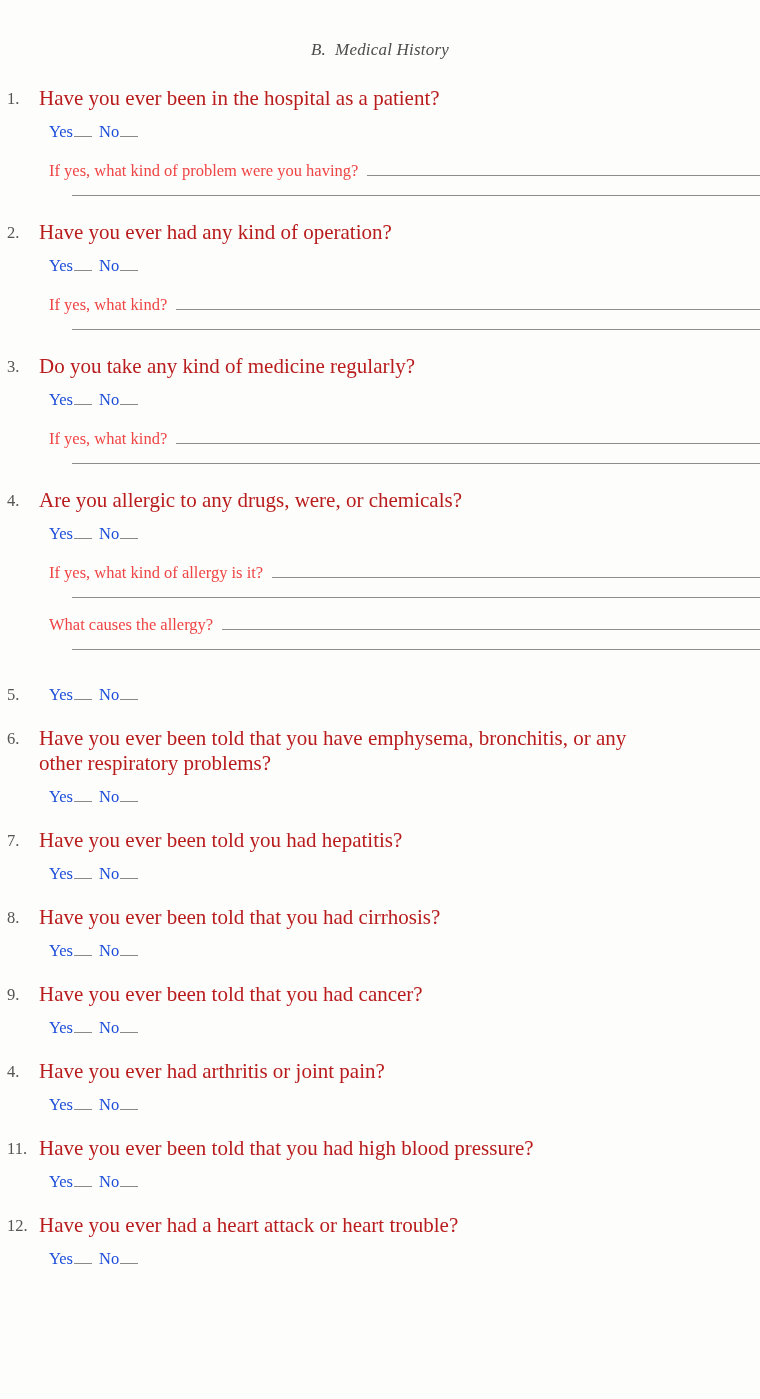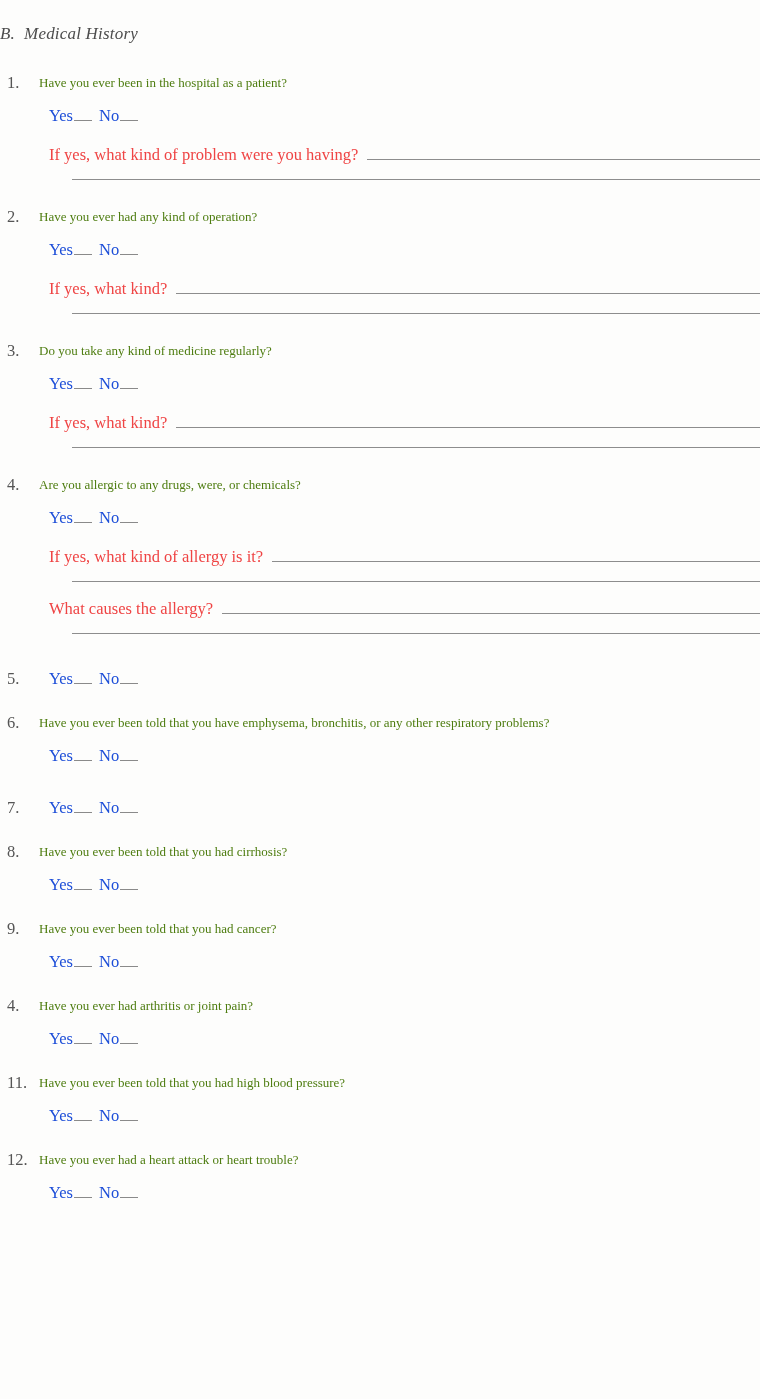--- a/index.html
+++ b/index.html
@@ -19,26 +19,27 @@
     position: relative;
     width: 760px;
     height: 1399px;
     box-sizing: border-box;
     padding: 0;
     background: #fdfdfc;
   }
 
   
   .section-title {
+    text-align: center;
     font-style: italic;
     font-size: 17px;
     color: #4d4d4d;
     letter-spacing: 0.2px;
     padding-top: 24px;
-    margin: 0;
+    margin: 16px;
     font-weight: normal;
   }
   .section-title .letter {
     margin-right: 9px;
   }
 
   
   .questions {
     margin: 0;
     padding: 0;
@@ -56,23 +57,23 @@
     left: 0;
     top: 0;
     width: 28px;
     font-size: 16.5px;
     line-height: 25px;
     color: #555555;
     text-align: left;
     white-space: nowrap;
   }
   .q-text {
-    font-size: 13px;
-    line-height: 25px;
-    color: #4d7c0f;
+    font-size: 21px;
+    line-height: 25px;
+    color: #b91c1c;
     display: block;
     max-width: 620px;
   }
 
   
   .yesno {
     font-size: 16.5px;
     line-height: 25px;
     color: #1d4ed8;
     margin-left: 10px;
@@ -185,20 +186,21 @@
       </div>
       <div class="gap-md"></div>
       <div class="q">
         <span class="q-num">6.</span>
         <span class="q-text">Have you ever been told that you have emphysema, bronchitis, or any other respiratory problems?</span>
         <div class="yesno"><span>Yes</span><span class="blank"></span><span>No</span><span class="blank"></span></div>
       </div>
       <div class="gap-md"></div>
       <div class="q">
         <span class="q-num">7.</span>
+        <span class="q-text">Have you ever been told you had hepatitis?</span>
         <div class="yesno"><span>Yes</span><span class="blank"></span><span>No</span><span class="blank"></span></div>
       </div>
       <div class="gap-md"></div>
       <div class="q">
         <span class="q-num">8.</span>
         <span class="q-text">Have you ever been told that you had cirrhosis?</span>
         <div class="yesno"><span>Yes</span><span class="blank"></span><span>No</span><span class="blank"></span></div>
       </div>
       <div class="gap-md"></div>
       <div class="q">

